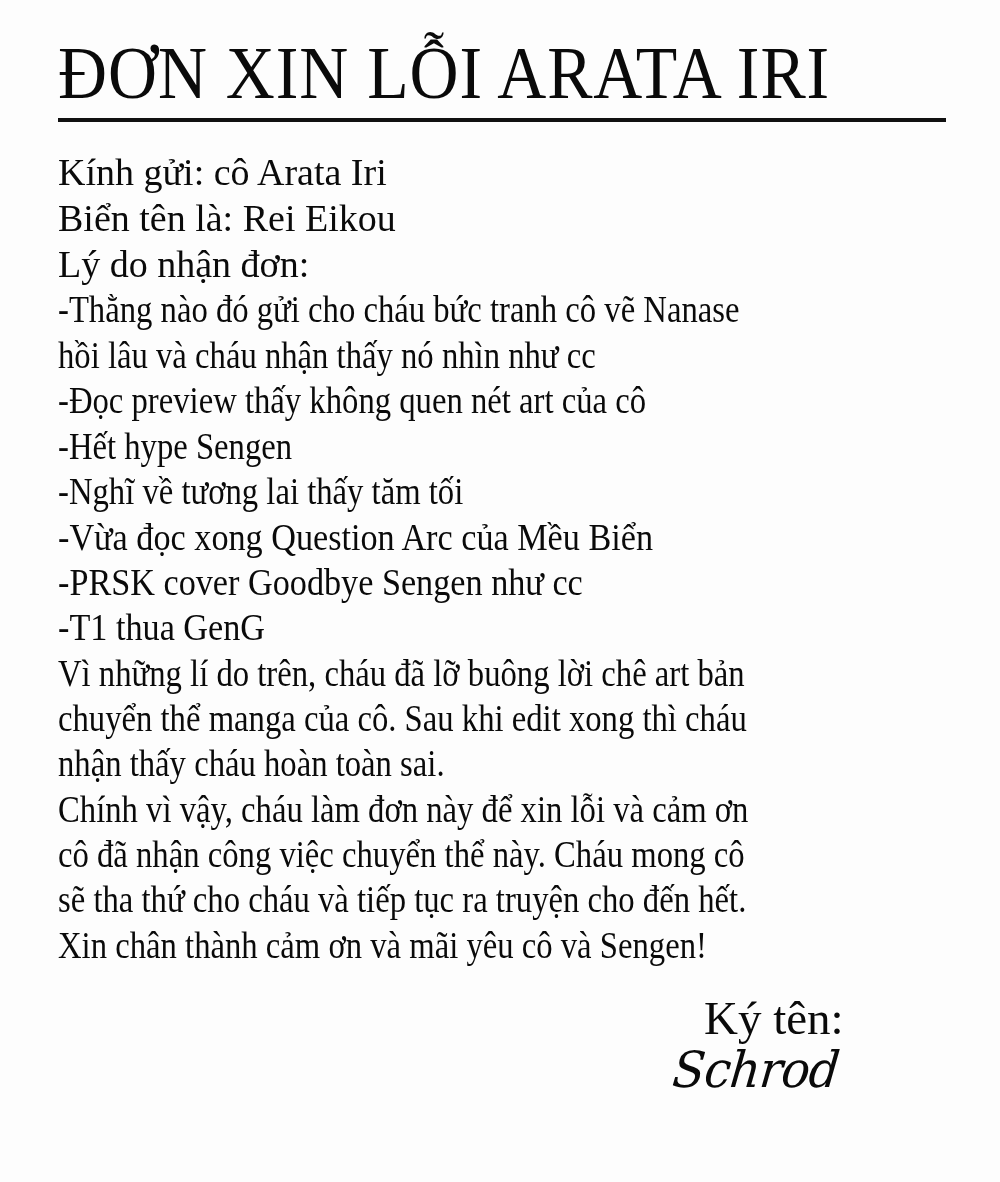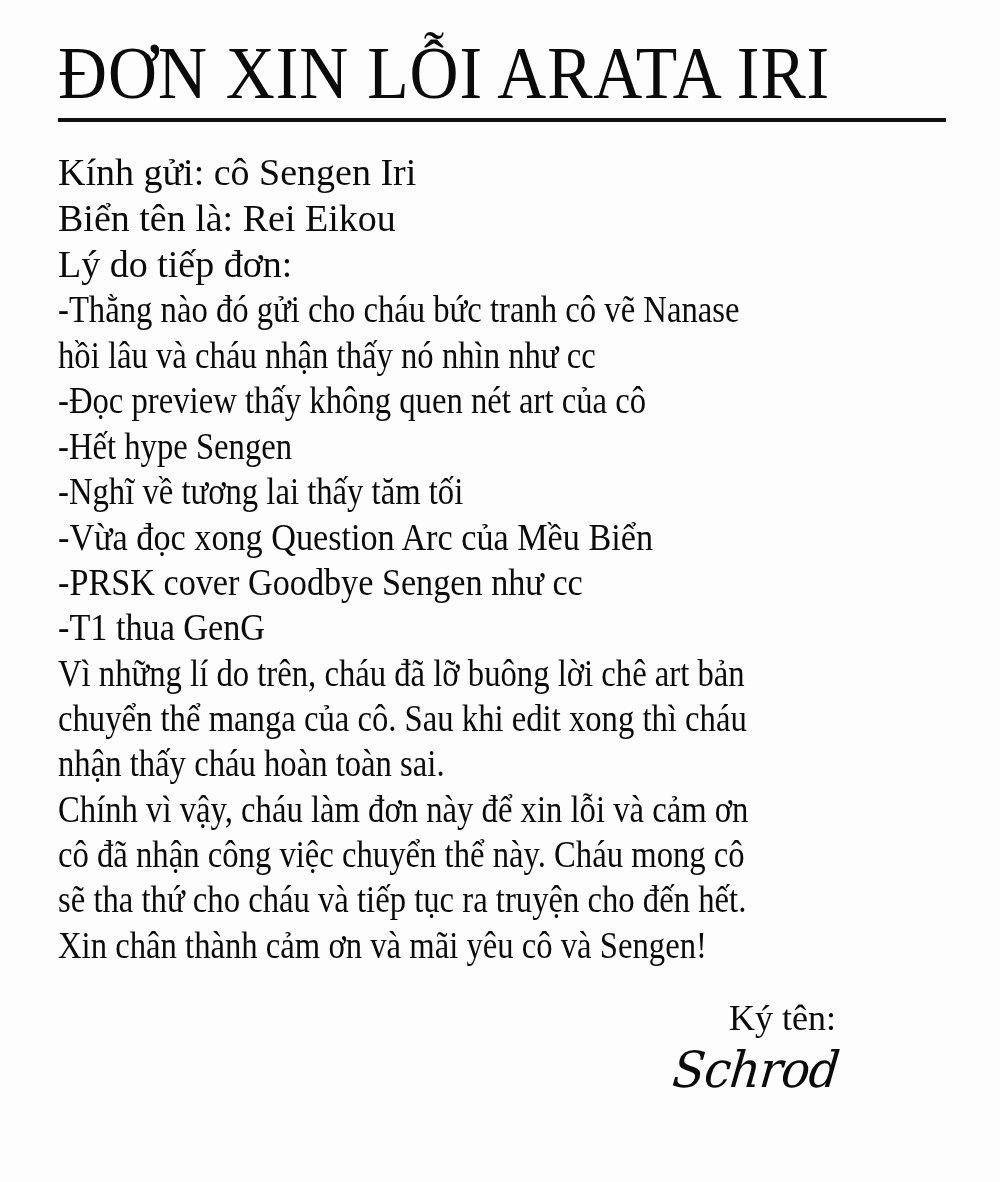--- a/index.html
+++ b/index.html
@@ -2,33 +2,33 @@
 <html><head>
 <meta charset="utf-8">
 <style>
   html, body { margin:0; padding:0; }
   body { width:1000px; height:1182px; background:#fdfdfd; position:relative; overflow:hidden; color:#0a0a0a; font-family:"Liberation Serif", serif; }
   .title { position:absolute; left:58px; top:34px; width:890px; height:80px; white-space:nowrap; font-size:73px; line-height:80px; letter-spacing:1px; transform-origin:left top; transform:scaleX(0.93); }
   .rule { position:absolute; left:58px; top:118px; width:888px; height:4px; background:#111; }
   .line { position:absolute; left:58px; white-space:nowrap; font-size:38px; line-height:44px; transform-origin:left top; }
   .cond { transform:scaleX(0.86); }
   .cond2 { transform:scaleX(0.9); }
-  .sign-label { position:absolute; left:729px; top:996px; font-size:36px; line-height:44px; white-space:nowrap; }
+  .sign-label { position:absolute; left:704px; top:996px; font-size:47px; line-height:44px; white-space:nowrap; }
   .signature { position:absolute; left:676px; top:1040px; font-family:"DejaVu Serif", serif; font-style:italic; font-size:50px; line-height:60px; white-space:nowrap; letter-spacing:-1px; transform-origin:left top; transform:scaleX(0.95) skewX(-6deg); }
 </style>
 </head>
 <body>
 
 <div>
   <div class="title">ĐƠN XIN LỖI ARATA IRI</div>
   <div class="rule"></div>
 
-  <div class="line" style="top:150px;">Kính gửi: cô Sengen Iri</div>
+  <div class="line" style="top:150px;">Kính gửi: cô Arata Iri</div>
   <div class="line" style="top:196px;">Biển tên là: Rei Eikou</div>
-  <div class="line" style="top:242px;">Lý do tiếp đơn:</div>
+  <div class="line" style="top:242px;">Lý do nhận đơn:</div>
 
   <div class="line cond" style="top:287px;"> -Thằng nào đó gửi cho cháu bức tranh cô vẽ Nanase</div>
   <div class="line cond" style="top:333px;">hồi lâu và cháu nhận thấy nó nhìn như cc</div>
   <div class="line cond" style="top:378px;"> -Đọc preview thấy không quen nét art của cô</div>
   <div class="line cond" style="top:424px;"> -Hết hype Sengen</div>
   <div class="line cond" style="top:469px;"> -Nghĩ về tương lai thấy tăm tối</div>
   <div class="line cond2" style="top:515px;"> -Vừa đọc xong Question Arc của Mều Biển</div>
   <div class="line cond2" style="top:560px;"> -PRSK cover Goodbye Sengen như cc</div>
   <div class="line cond2" style="top:605px;"> -T1 thua GenG</div>
 

